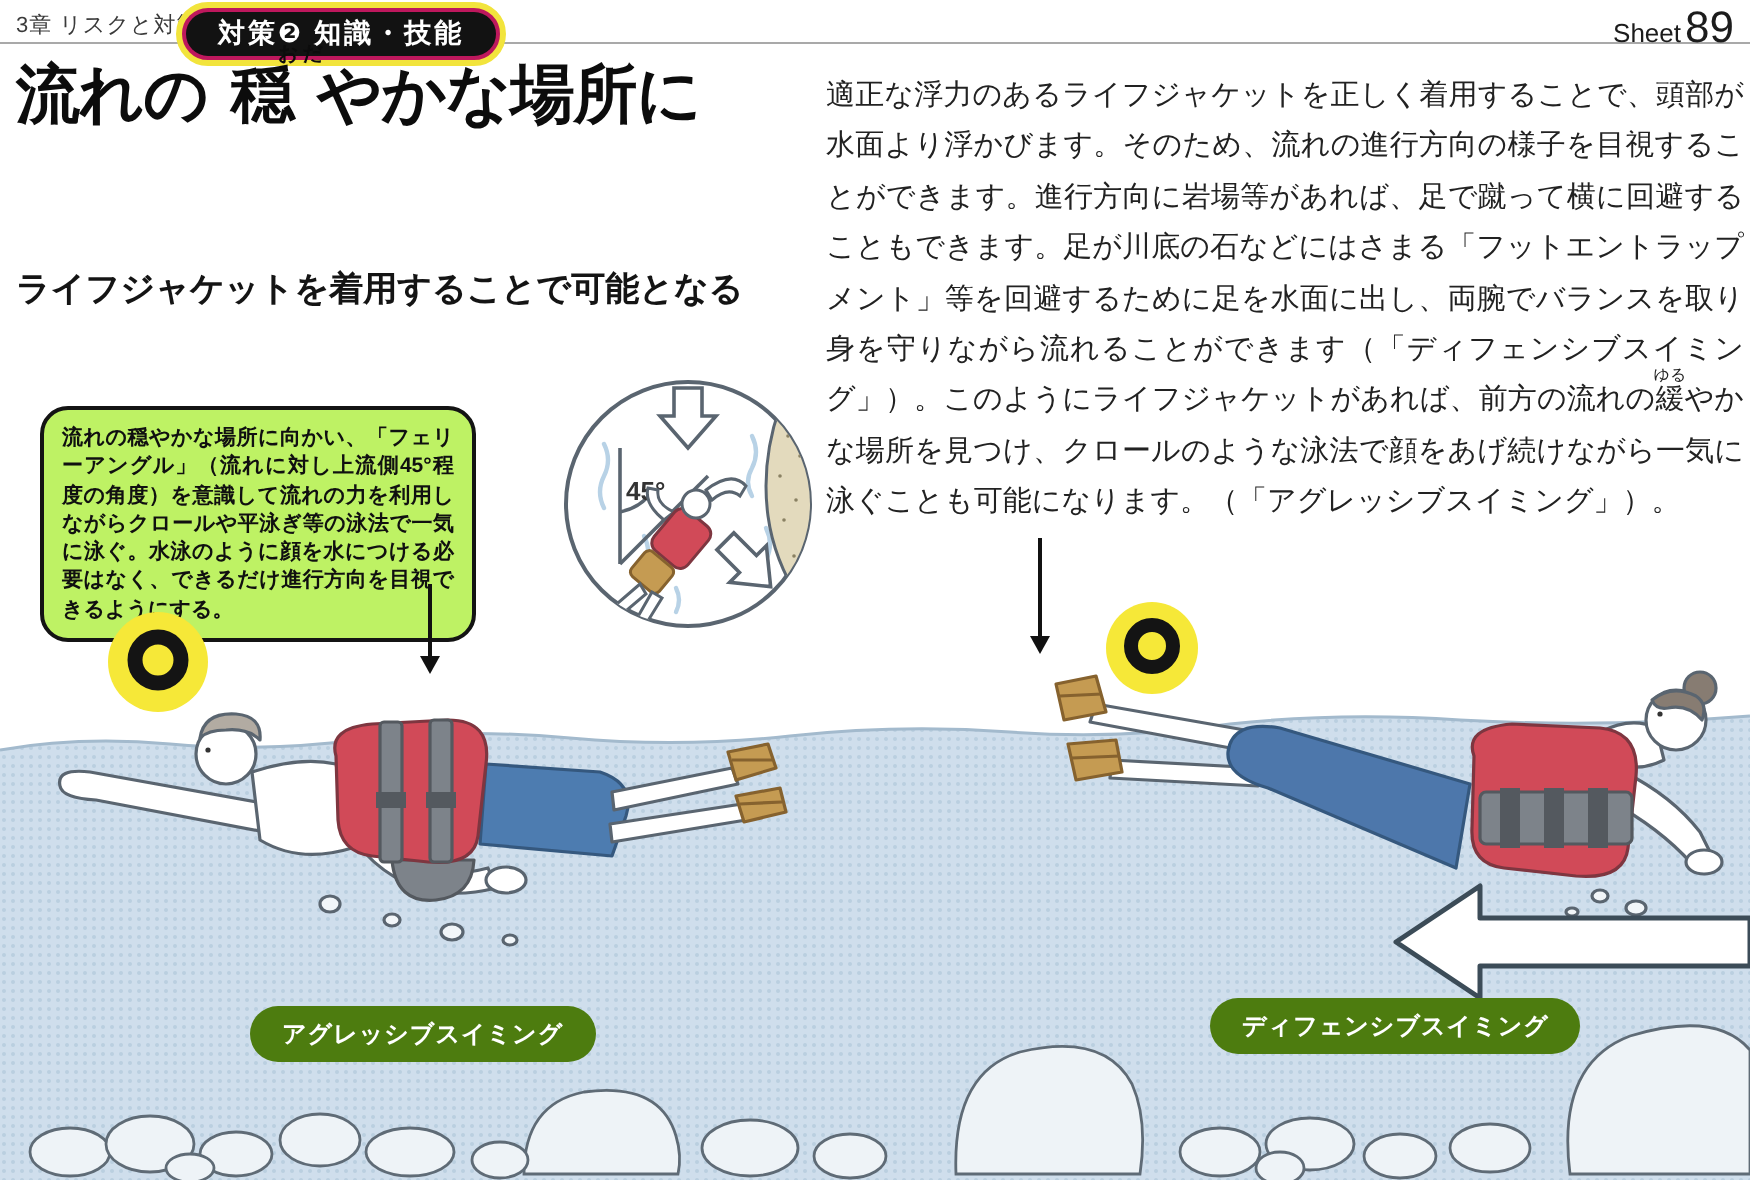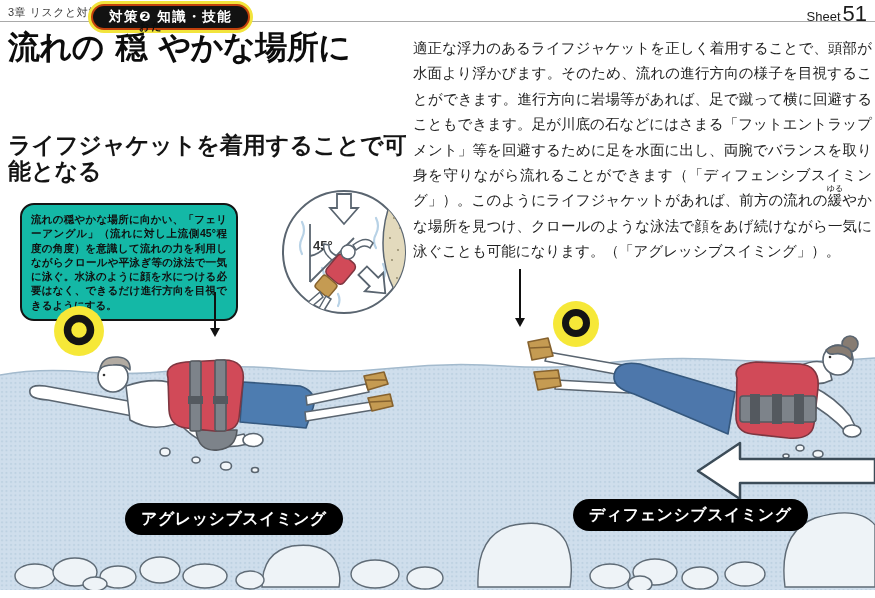--- a/index.html
+++ b/index.html
@@ -1,68 +1,68 @@
 <!DOCTYPE html>
 <html lang="ja"><head>
 <meta charset="utf-8">
 <style>
   html,body{margin:0;padding:0;background:#e9e9e9;}
   .page{position:relative;width:875px;height:598px;background:#ffffff;overflow:hidden;
         font-family:"Liberation Sans","DejaVu Sans",sans-serif;color:#111;}
   
   .chapter{position:absolute;left:8px;top:5px;font-size:11px;color:#3a3a3a;letter-spacing:.5px;}
   .rule{position:absolute;left:0;top:21px;width:875px;height:1px;background:#a9a9a9;}
-  .badge{position:absolute;left:88px;top:1px;border:3px solid #f2e43c;border-radius:999px;background:#c2410c;padding:2px;}
+  .badge{position:absolute;left:88px;top:1px;border:3px solid #f2e43c;border-radius:999px;background:#be185d;padding:2px;}
   .badge-inner{display:block;background:#121212;color:#fff;border-radius:999px;font-weight:bold;
                font-size:13.5px;line-height:1;padding:4px 16px;letter-spacing:1.5px;white-space:nowrap;}
   .sheet{position:absolute;right:8px;top:1px;display:flex;align-items:baseline;gap:2px;color:#1c1c1c;}
   .sheet-word{font-size:13px;}
   .sheet-num{font-size:22px;}
   
   .title{position:absolute;left:8px;top:22px;width:400px;font-weight:bold;color:#0c0c0c;}
   .title-line{font-size:32px;line-height:50px;letter-spacing:-.5px;white-space:nowrap;}
   .title-line rt{font-size:10px;font-weight:bold;letter-spacing:2px;margin-left:40px;}
-  .subtitle{position:absolute;left:8px;top:132px;width:400px;font-size:23px;font-weight:bold;line-height:26px;color:#141414;}
+  .subtitle{position:absolute;left:8px;top:132px;width:400px;font-size:17px;font-weight:bold;line-height:26px;color:#141414;}
   
   .bodytext{position:absolute;left:413px;top:36px;width:459px;font-family:"Liberation Serif","DejaVu Serif",serif;
             font-size:14.5px;line-height:25.4px;text-align:justify;color:#222;}
   .bodytext rt{font-size:8px;text-align:center;}
   
-  .callout{position:absolute;background:#14b8a6;border:2.5px solid #141414;border-radius:14px;
+  .callout{position:absolute;background:#bef264;border:2.5px solid #141414;border-radius:14px;
            padding:7px 9px;font-size:10.5px;font-weight:bold;line-height:14.3px;color:#101010;text-align:justify;}
   .co-left{left:20px;top:203px;width:196px;}
   .co-mid{left:470px;top:207px;width:132px;}
   .co-right{left:632px;top:203px;width:205px;}
   
   .leader{position:absolute;width:2px;background:#111;}
   .leadhead{position:absolute;width:0;height:0;border-left:5px solid transparent;border-right:5px solid transparent;border-top:9px solid #111;}
   .ll1{left:214px;top:292px;height:37px;} .lh1{left:210px;top:328px;}
   .ll2{left:519px;top:269px;height:50px;} .lh2{left:515px;top:318px;}
   
   .inset{position:absolute;left:280px;top:188px;width:128px;height:128px;}
   .river{position:absolute;left:0;top:300px;width:875px;height:298px;}
   
-  .pill{position:absolute;background:#000000;color:#fff;font-weight:bold;border-radius:17px;
-        font-size:16px;line-height:1;padding:8px 16px;letter-spacing:.5px;white-space:nowrap;}
+  .pill{position:absolute;background:#4d7c0f;color:#fff;font-weight:bold;border-radius:17px;
+        font-size:12px;line-height:1;padding:8px 16px;letter-spacing:.5px;white-space:nowrap;}
   .pill-left{left:125px;top:503px;}
-  .pill-right{left:573px;top:499px;text-align:right;}
+  .pill-right{left:605px;top:499px;text-align:right;}
 </style>
 </head>
 <body>
 
 <div class="page">
 
   <span class="chapter">3章 リスクと対策例</span>
   <div class="rule"></div>
   <div class="badge">
     <span class="badge-inner">対策❷ 知識・技能</span>
   </div>
   <div class="sheet">
     <span class="sheet-word">Sheet</span>
-    <span class="sheet-num">51</span>
+    <span class="sheet-num">89</span>
   </div>
 
   <div class="title">
     <div class="title-line">流れの<ruby>穏<rt>おだ</rt></ruby>やかな場所に</div>
   </div>
   <div class="subtitle">
     <div>ライフジャケットを着用することで可能となる</div>
   </div>
 
   <div class="bodytext">適正な浮力のあるライフジャケットを正しく着用することで、頭部が水面より浮かびます。そのため、流れの進行方向の様子を目視することができます。進行方向に岩場等があれば、足で蹴って横に回避することもできます。足が川底の石などにはさまる「フットエントラップメント」等を回避するために足を水面に出し、両腕でバランスを取り身を守りながら流れることができます（「ディフェンシブスイミング」）。このようにライフジャケットがあれば、前方の流れの<ruby>緩<rt>ゆる</rt></ruby>やかな場所を見つけ、クロールのような泳法で顔をあげ続けながら一気に泳ぐことも可能になります。（「アグレッシブスイミング」）。</div>

